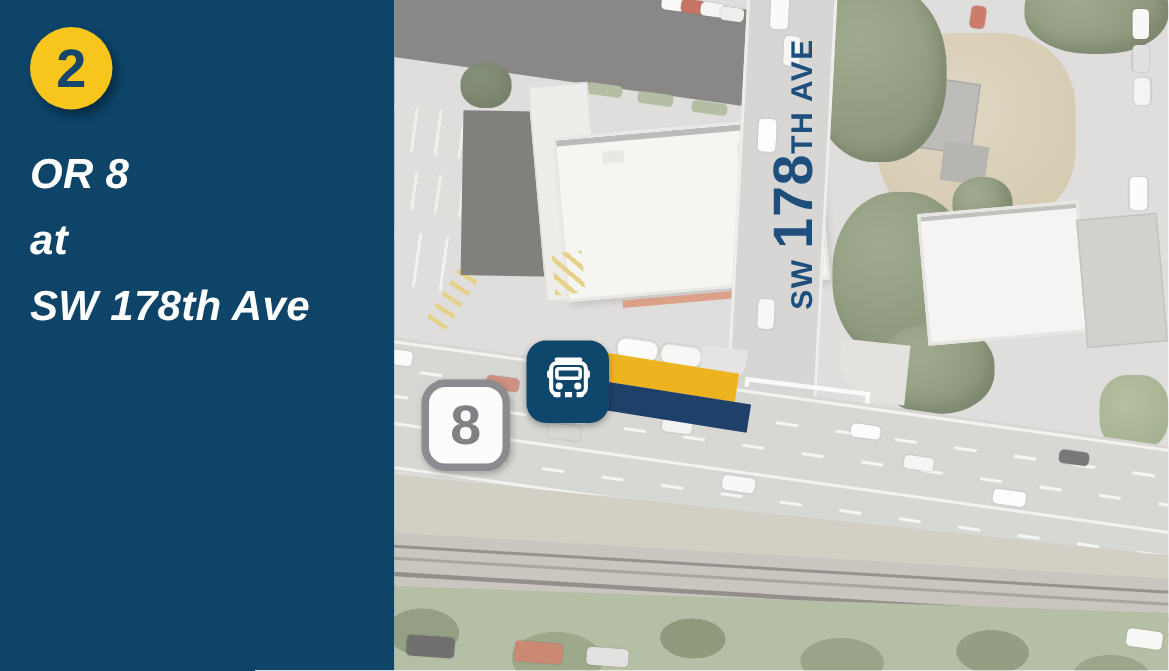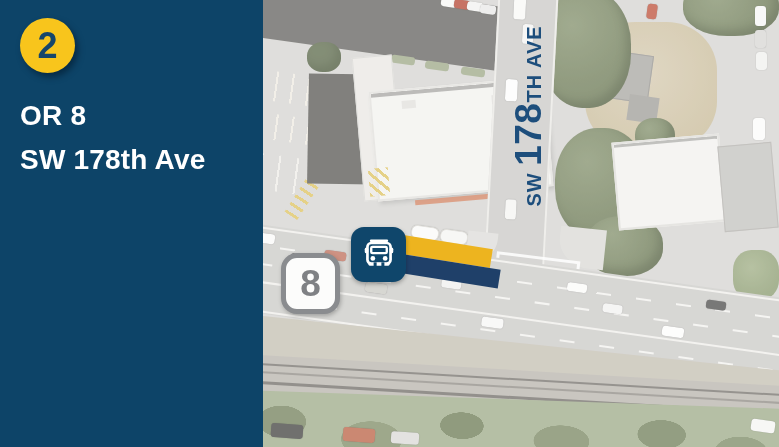--- a/index.html
+++ b/index.html
@@ -6,21 +6,21 @@
   .stage{position:relative;width:779px;height:447px;overflow:hidden;background:#fff;}
 
   
   .sidebar{position:absolute;left:0;top:0;width:263px;height:447px;background:var(--sidebar-navy,#0d4468);}
   .badge{position:absolute;left:20px;top:18px;width:55px;height:55px;border-radius:50%;
          background:var(--badge-yellow,#f8c51c);color:var(--badge-number-navy,#16466b);
          display:flex;align-items:center;justify-content:center;
          font-size:36px;font-weight:bold;box-shadow:3px 4px 6px rgba(0,22,40,.55);}
   .loc{position:absolute;left:20px;top:94px;margin:0;color:var(--location-text,#ffffff);
        font-size:28px;font-weight:bold;line-height:44px;letter-spacing:.2px;}
-  .loc span{display:block;}
+  .loc span{display:block;font-style:italic;}
 
   
   .map{position:absolute;left:263px;top:0;width:516px;height:447px;background:#d3d2cf;overflow:hidden;}
   .dec{position:absolute;}
   .tree{position:absolute;border-radius:46%;
         background:radial-gradient(circle at 35% 30%, #7e8c66 0%, #6a7852 55%, #5f6d48 100%);
         box-shadow:inset -5px -6px 9px rgba(38,48,24,.35);}
   .grass{position:absolute;border-radius:40%;
         background:radial-gradient(circle at 40% 35%, #9cab80 0%, #86976a 70%);}
   .dirt{position:absolute;border-radius:38%;
@@ -51,20 +51,21 @@
 <body>
 
 <div class="stage">
 
   <aside class="sidebar">
     <div class="badge">
       <span>2</span>
     </div>
     <h1 class="loc">
       <span>OR 8</span>
+      <span>at</span>
       <span>SW 178th Ave</span>
     </h1>
   </aside>
 
   <div class="map">
 
     <div class="dec" style="left:-10px;top:-28px;width:345px;height:64px;background:#5e5d59;transform:rotate(8deg);transform-origin:0 0;"></div>
 
     <div class="car" style="left:178px;top:-2px;width:16px;height:9px;background:#f7f7f5;transform:rotate(8deg);"></div>
     <div class="car" style="left:191px;top:0;width:16px;height:9px;background:#b2402c;transform:rotate(8deg);"></div>

